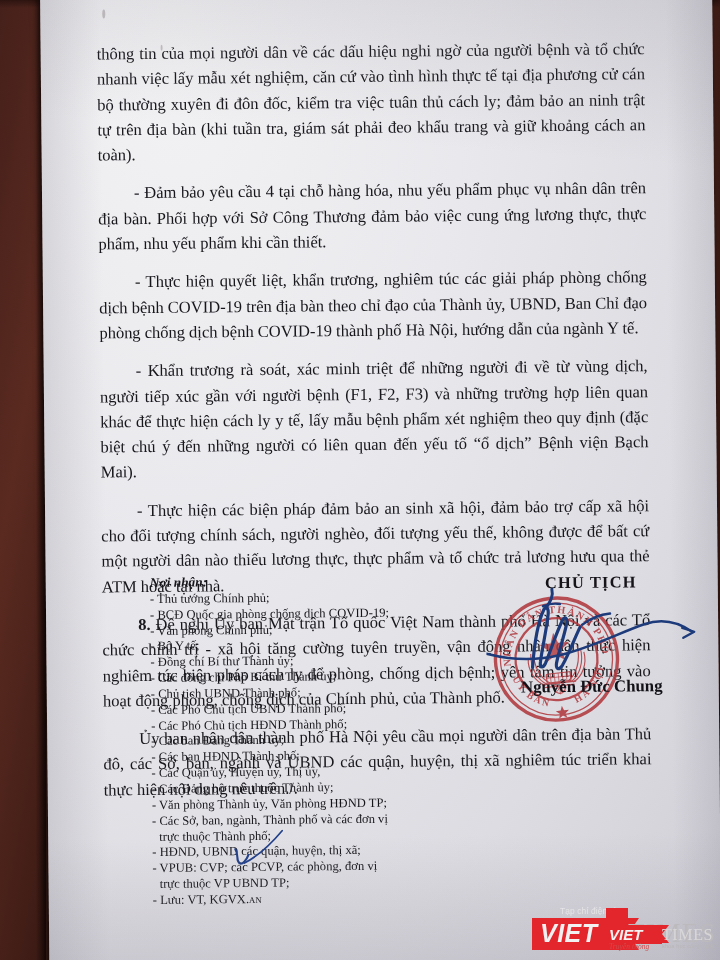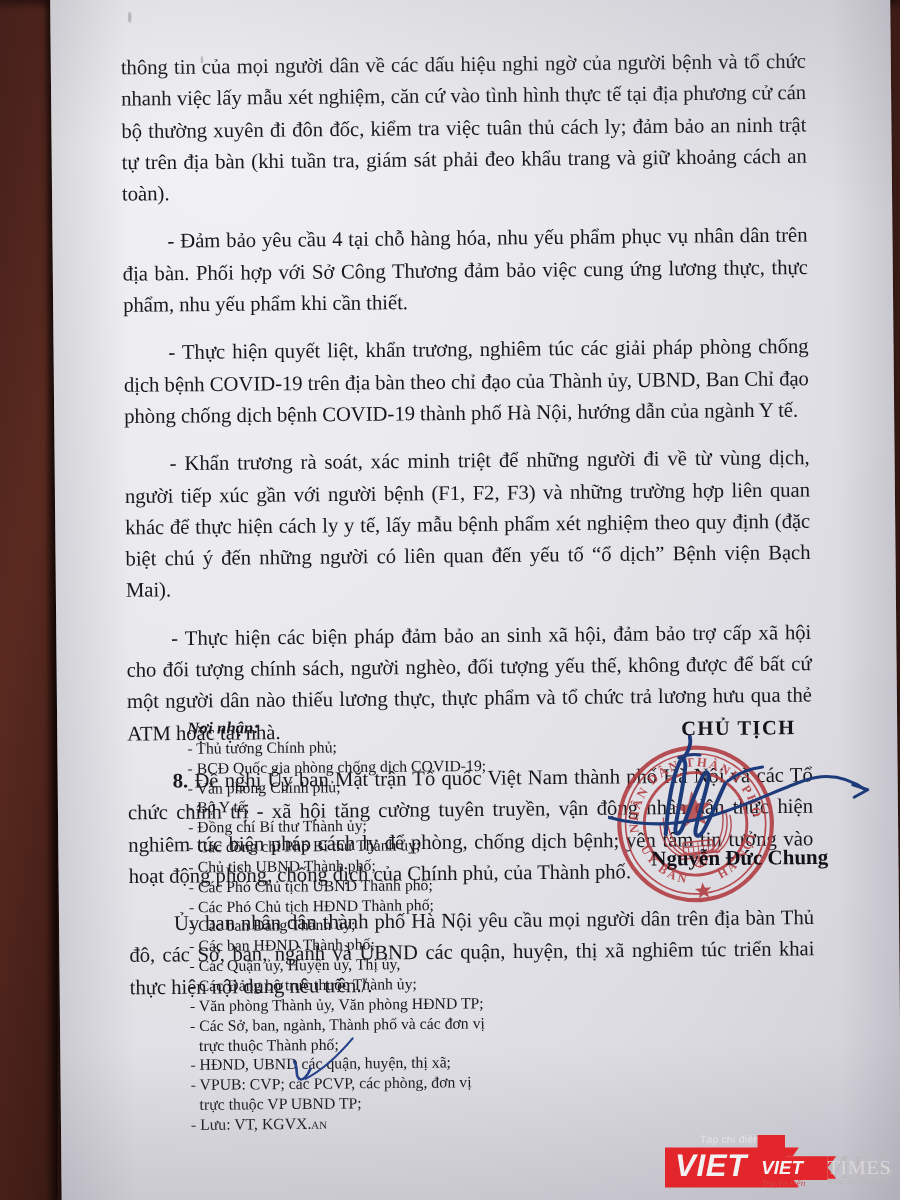--- a/index.html
+++ b/index.html
@@ -419,18 +419,18 @@
       <div class="wm-red-tab"></div>
       <div class="wm-red"></div>
       <div class="wm-viet">VIET</div>
       <div class="wm-times">TIMES</div>
     </div>
 
     <div class="wm-small">
       <div class="wm-s-red"></div>
       <div class="wm-s-viet">VIET</div>
       <div class="wm-s-times">TIMES</div>
-      <div class="wm-s-tag">Truyền trên</div>
+      <div class="wm-s-tag">Truyền thông</div>
       <div class="wm-s-tag2">khoa học công nghệ</div>
     </div>
   </div>
 
 </div>
 
 </body></html>

